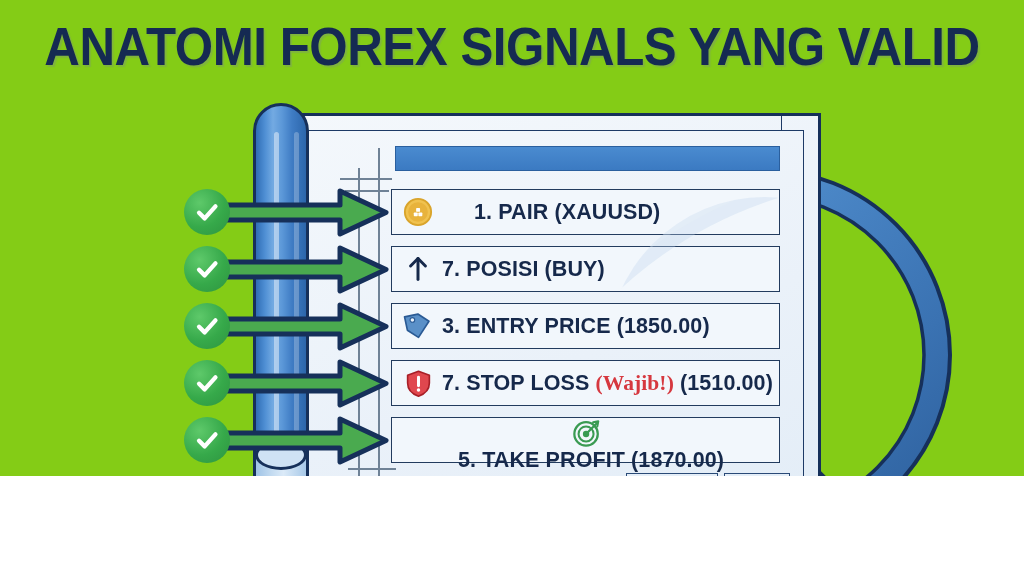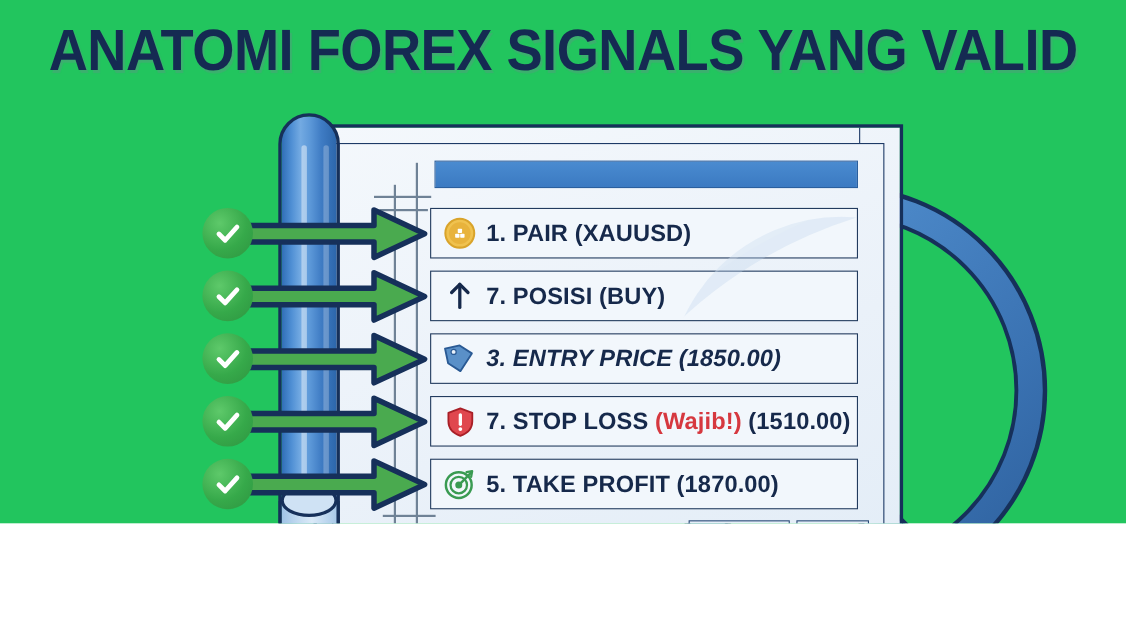--- a/index.html
+++ b/index.html
@@ -8,21 +8,21 @@
     background: #ffffff;
   }
   body {
     font-family: "Liberation Sans", sans-serif;
     -webkit-font-smoothing: antialiased;
   }
   #stage {
     position: relative;
     width: 1024px;
     height: 476px;
-    background: #22c55e;
+    background: #84cc16;
     overflow: hidden;
   }
 
   
   #title {
     position: absolute;
     left: 0;
     top: 16px;
     width: 1024px;
     text-align: center;
@@ -168,20 +168,21 @@
   }
   .sig-text {
     font-size: 21.5px;
     font-weight: bold;
     color: #16294b;
     letter-spacing: 0.1px;
     white-space: nowrap;
   }
   .sig-text .warn {
     color: #d6383f;
+    font-family: Liberation Serif, serif;
   }
 
   
   .check-circle {
     position: absolute;
     width: 46px;
     height: 46px;
     border-radius: 50%;
     background: radial-gradient(circle at 34% 30%, #5ec96a 0%, #36a94a 55%, #2e9440 100%);
     z-index: 12;
@@ -275,21 +276,21 @@
 
   <div class="tick-v" style="left:358px;top:168px;height:318px;z-index:9;"></div>
   <div class="tick-v" style="left:378px;top:148px;height:352px;z-index:9;"></div>
   <div class="tick-h" style="left:340px;top:178px;width:52px;z-index:9;"></div>
   <div class="tick-h" style="left:345px;top:190px;width:44px;z-index:9;"></div>
   <div class="tick-h" style="left:348px;top:468px;width:48px;z-index:9;"></div>
   <div class="tick-h" style="left:352px;top:480px;width:40px;z-index:9;"></div>
 
   <div id="doc-header-bar"></div>
 
-  <div class="sig-row" style="top:189px;">
+  <div class="sig-row" style="top:189px;gap:32px;">
     <span class="sig-icon">
       <svg viewBox="0 0 32 32" width="30" height="30">
         <circle cx="16" cy="16" r="14" fill="#f0c24f" stroke="#d9a42b" stroke-width="2"></circle>
         <circle cx="16" cy="16" r="10.5" fill="#e8b33c"></circle>
         <rect x="11.5" y="16.5" width="4.2" height="4" rx="0.7" fill="#fff"></rect>
         <rect x="16.4" y="16.5" width="4.2" height="4" rx="0.7" fill="#fff"></rect>
         <rect x="14" y="11.8" width="4.2" height="4" rx="0.7" fill="#fff"></rect>
       </svg>
     </span>
     <span class="sig-text">
@@ -302,21 +303,21 @@
       <svg viewBox="0 0 32 32" width="28" height="28">
         <path d="M16 4 L16 28" stroke="#16294b" stroke-width="3.4" stroke-linecap="round"></path>
         <path d="M7.5 12.5 L16 4 L24.5 12.5" fill="none" stroke="#16294b" stroke-width="3.4" stroke-linecap="round" stroke-linejoin="round"></path>
       </svg>
     </span>
     <span class="sig-text">
       <span>7. POSISI (BUY)</span>
     </span>
   </div>
 
-  <div class="sig-row" style="top:303px;font-style:italic;">
+  <div class="sig-row" style="top:303px;">
     <span class="sig-icon">
       <svg viewBox="0 0 32 32" width="30" height="30">
         <path d="M18.5 3.5 L28.5 13.5 L14 28 L4 18 L4 3.5 Z" transform="rotate(-12 16 16)" fill="#5a90c8" stroke="#2a5a94" stroke-width="1.8" stroke-linejoin="round"></path>
         <circle cx="10" cy="9.5" r="2.5" fill="#eaf2fb" stroke="#2a5a94" stroke-width="1.2"></circle>
       </svg>
     </span>
     <span class="sig-text">
       <span>3. ENTRY PRICE (1850.00)</span>
     </span>
   </div>
@@ -327,21 +328,21 @@
         <path d="M16 2.5 L28 7 L28 15.5 C28 23 22.5 27.8 16 30 C9.5 27.8 4 23 4 15.5 L4 7 Z" fill="#e0474e" stroke="#a81f27" stroke-width="1.8" stroke-linejoin="round"></path>
         <path d="M16 9 L16 18.5" stroke="#fff" stroke-width="3.3" stroke-linecap="round"></path>
         <circle cx="16" cy="23.2" r="1.9" fill="#fff"></circle>
       </svg>
     </span>
     <span class="sig-text">
       <span>7. STOP LOSS </span><span class="warn">(Wajib!)</span><span> (1510.00)</span>
     </span>
   </div>
 
-  <div class="sig-row" style="top:417px;">
+  <div class="sig-row" style="top:417px;flex-direction:column;">
     <span class="sig-icon">
       <svg viewBox="0 0 32 32" width="30" height="30">
         <circle cx="15" cy="17" r="12.5" fill="none" stroke="#3a9b52" stroke-width="2.4"></circle>
         <circle cx="15" cy="17" r="8" fill="none" stroke="#3a9b52" stroke-width="2.2"></circle>
         <circle cx="15" cy="17" r="3.4" fill="#3a9b52"></circle>
         <path d="M15 17 L27 5" stroke="#3a9b52" stroke-width="2.4" stroke-linecap="round"></path>
         <path d="M22.5 4.5 L28 3.5 L27 9" fill="none" stroke="#3a9b52" stroke-width="2.2" stroke-linecap="round" stroke-linejoin="round"></path>
       </svg>
     </span>
     <span class="sig-text">

